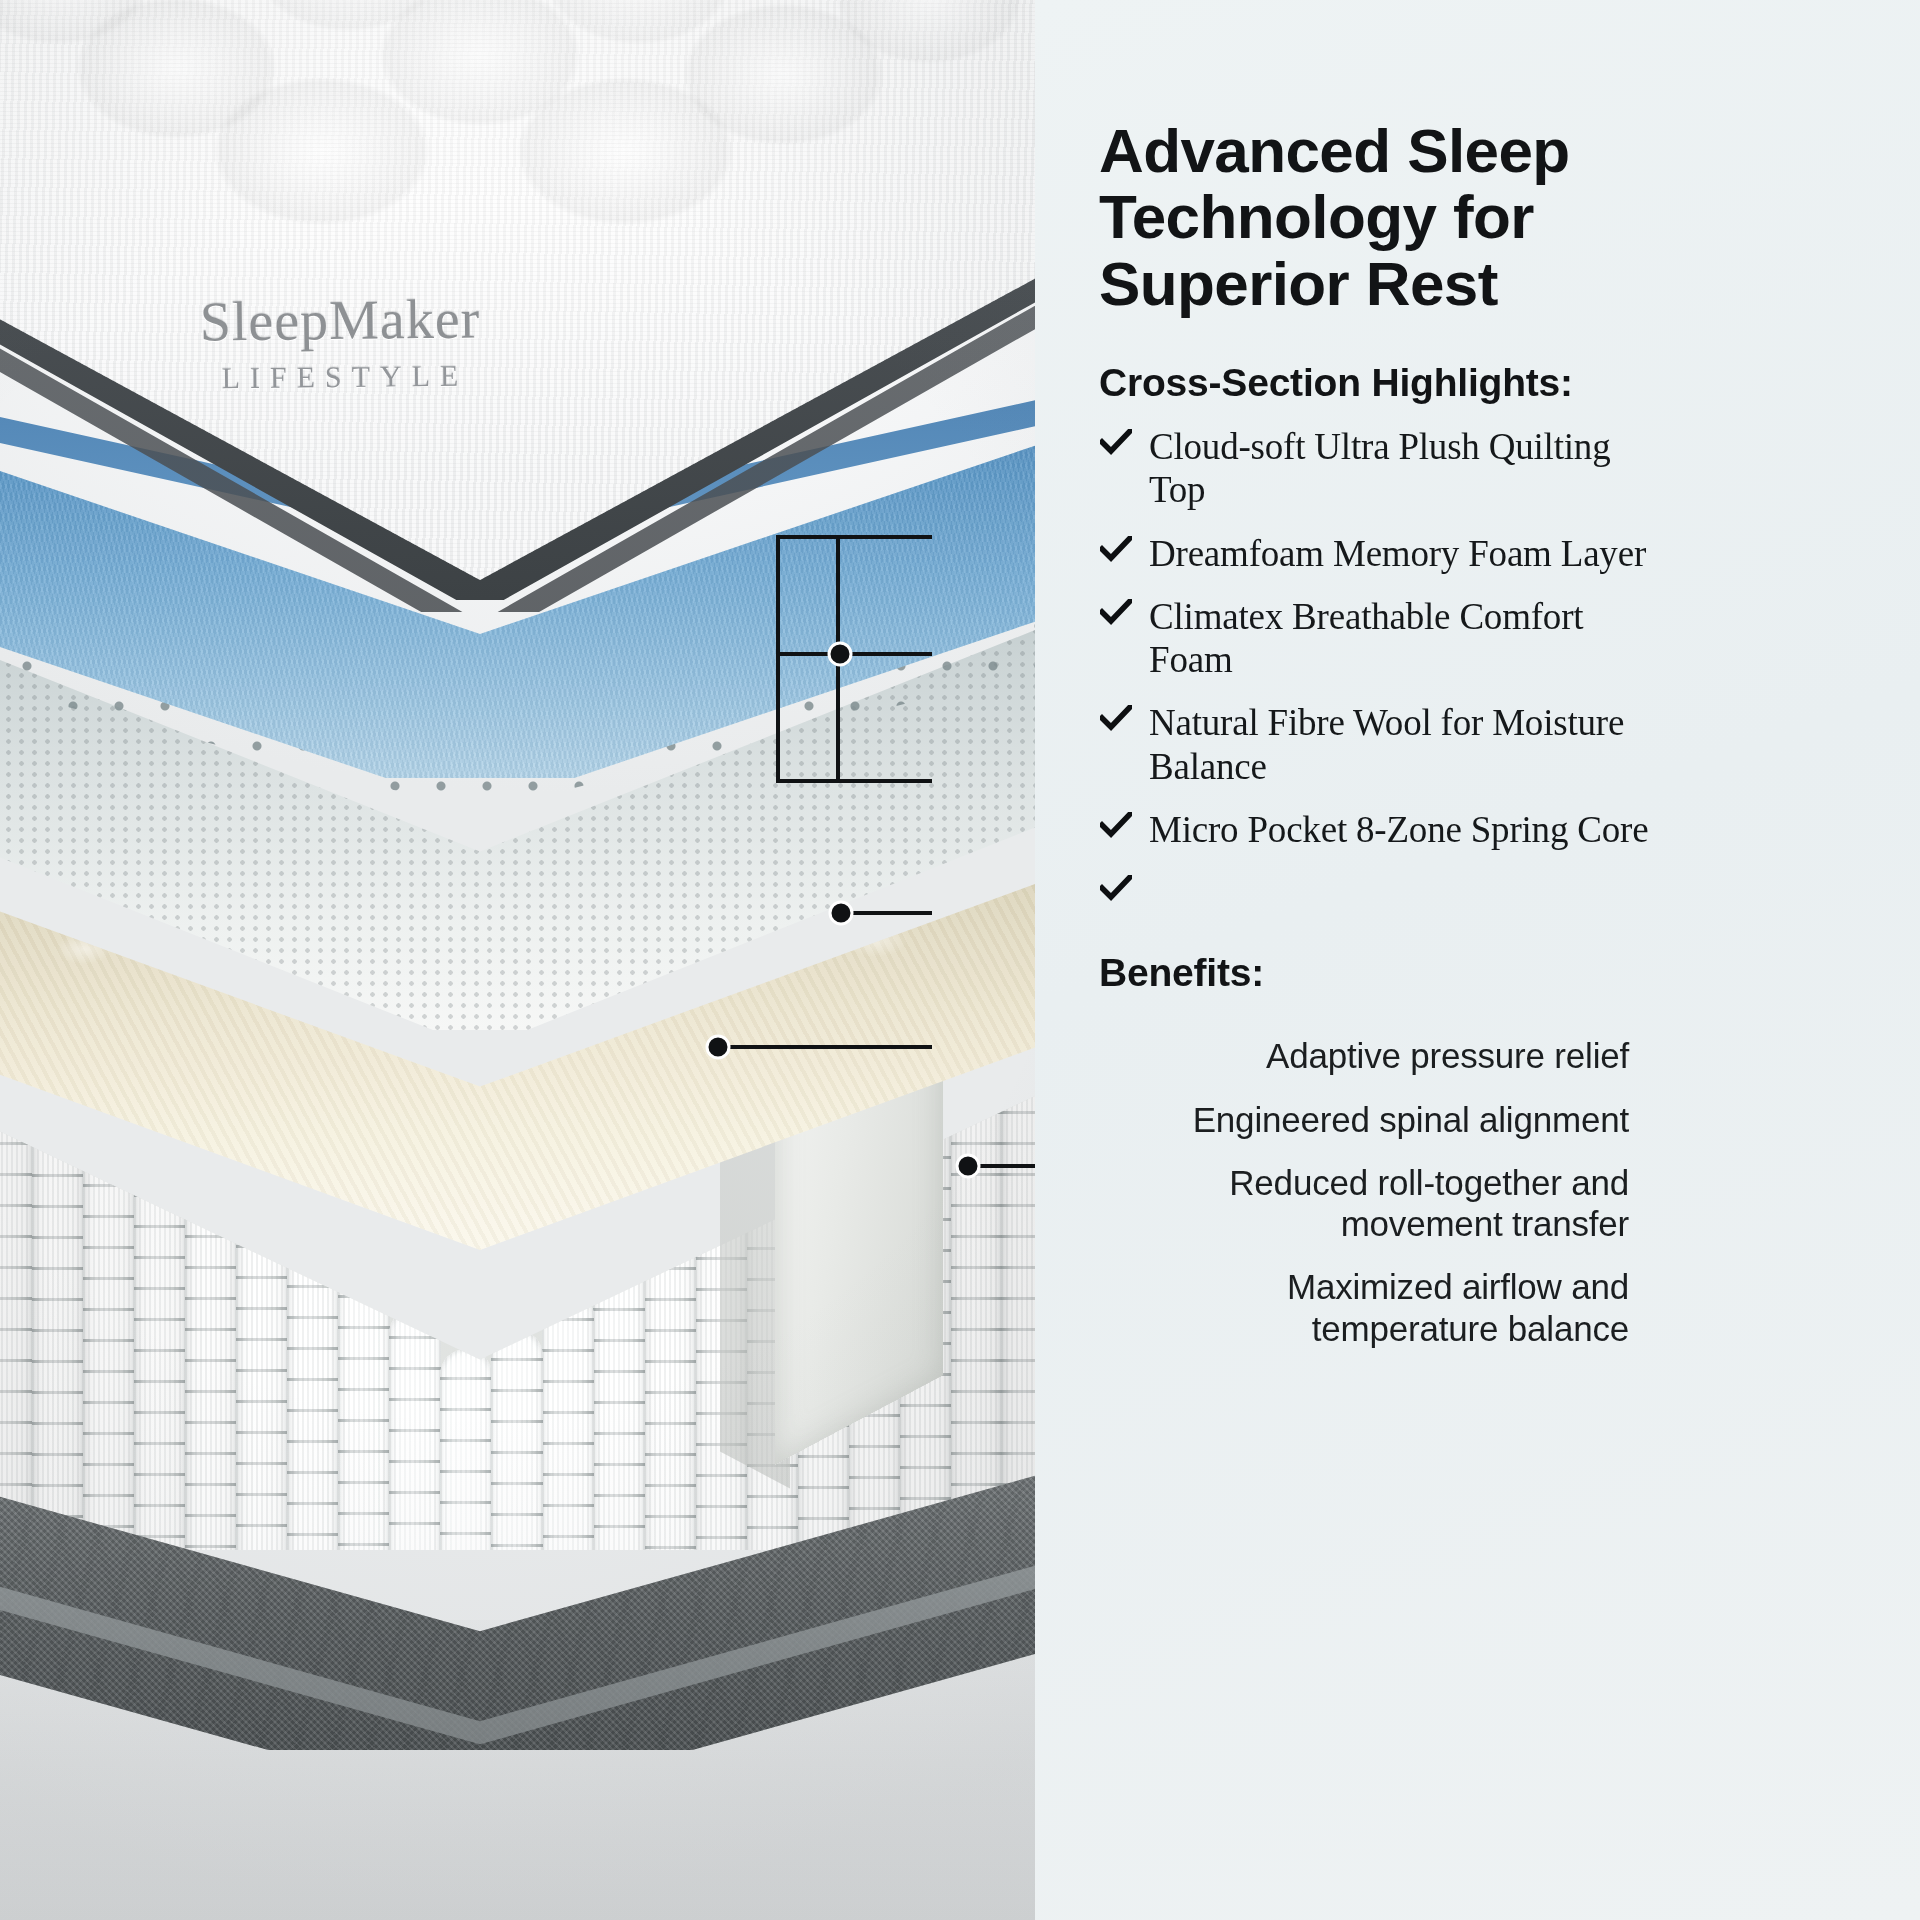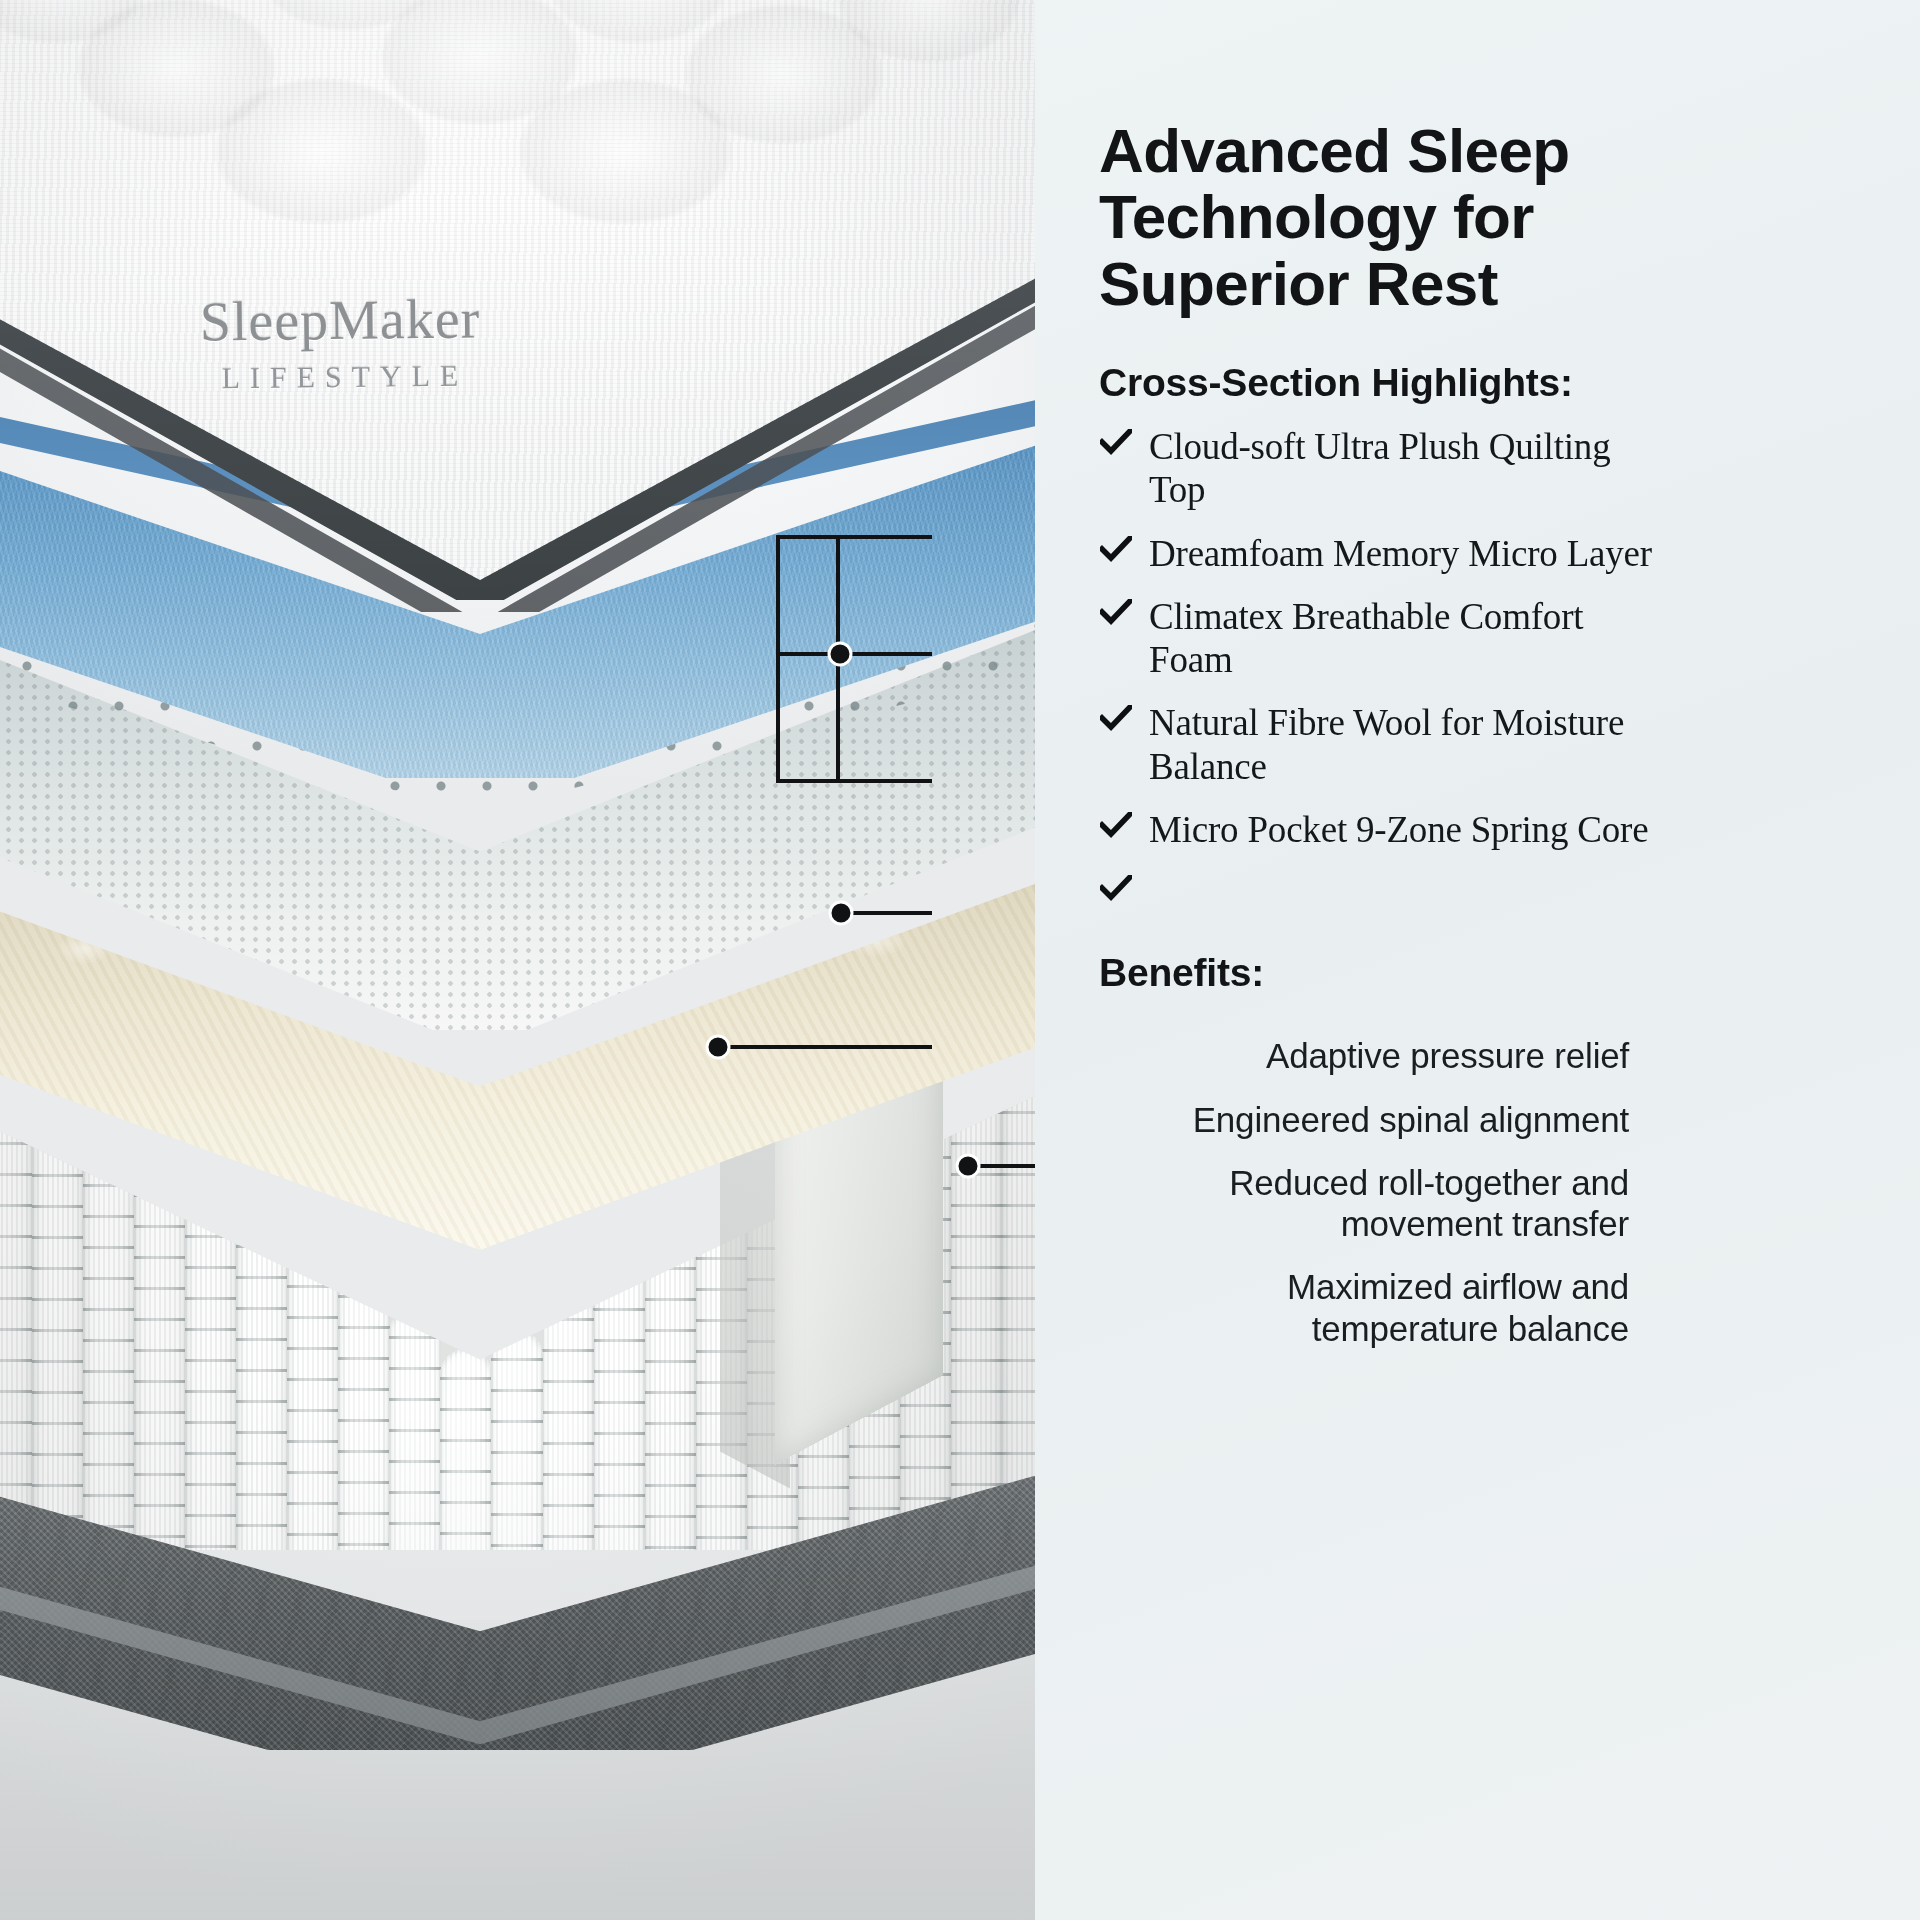--- a/index.html
+++ b/index.html
@@ -376,21 +376,21 @@
             </svg>
         </span>
         <span class="hl-text">Cloud-soft Ultra Plush Quilting Top</span>
       </div>
       <div class="hl-item">
         <span class="check">
           <svg viewBox="0 0 32 26">
               <path d="M2 13 L11 22 L30 2" stroke="#0d0f11" stroke-width="5.5" fill="none" stroke-linecap="square" stroke-linejoin="miter"></path>
             </svg>
         </span>
-        <span class="hl-text">Dreamfoam Memory Micro Layer</span>
+        <span class="hl-text">Dreamfoam Memory Foam Layer</span>
       </div>
       <div class="hl-item">
         <span class="check">
           <svg viewBox="0 0 32 26">
               <path d="M2 13 L11 22 L30 2" stroke="#0d0f11" stroke-width="5.5" fill="none" stroke-linecap="square" stroke-linejoin="miter"></path>
             </svg>
         </span>
         <span class="hl-text">Climatex Breathable Comfort Foam</span>
       </div>
       <div class="hl-item">
@@ -400,21 +400,21 @@
             </svg>
         </span>
         <span class="hl-text">Natural Fibre Wool for Moisture Balance</span>
       </div>
       <div class="hl-item">
         <span class="check">
           <svg viewBox="0 0 32 26">
               <path d="M2 13 L11 22 L30 2" stroke="#0d0f11" stroke-width="5.5" fill="none" stroke-linecap="square" stroke-linejoin="miter"></path>
             </svg>
         </span>
-        <span class="hl-text">Micro Pocket 9-Zone Spring Core</span>
+        <span class="hl-text">Micro Pocket 8-Zone Spring Core</span>
       </div>
       <div class="hl-item">
         <span class="check">
           <svg viewBox="0 0 32 26">
               <path d="M2 13 L11 22 L30 2" stroke="#0d0f11" stroke-width="5.5" fill="none" stroke-linecap="square" stroke-linejoin="miter"></path>
             </svg>
         </span>
       </div>
     </div>
 

